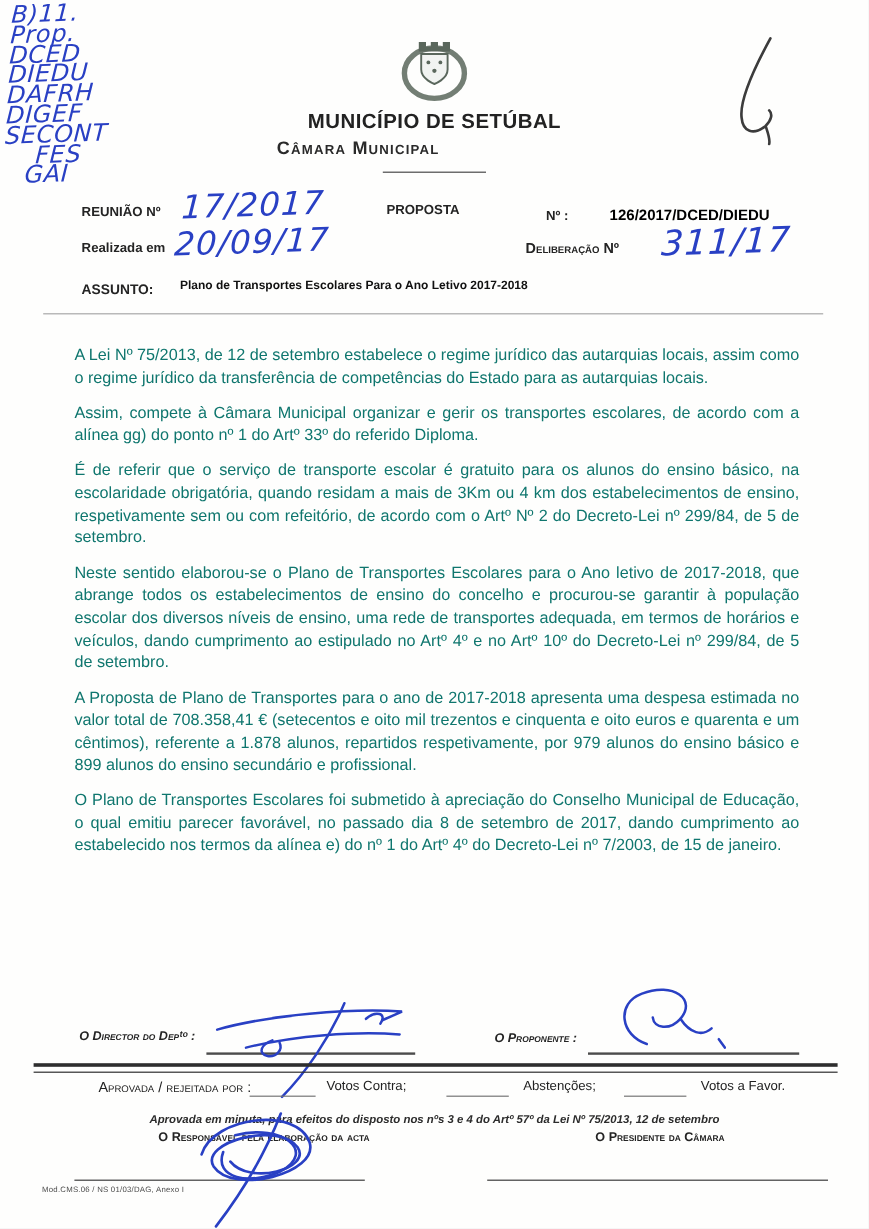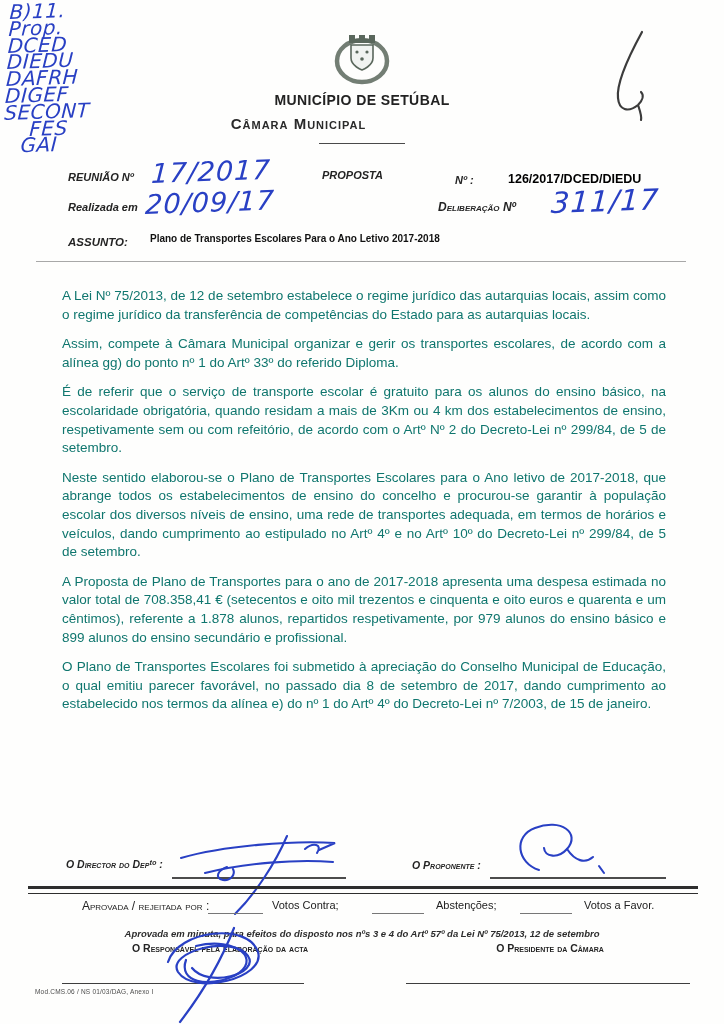--- a/index.html
+++ b/index.html
@@ -13,26 +13,26 @@
     color:#2940c4;font-family:"DejaVu Sans",sans-serif;font-style:italic;
     font-weight:500;transform:skewX(-5deg) rotate(-2deg);transform-origin:left top;
   }
   .annotation-list{position:absolute;left:10px;top:4px;font-size:20px;line-height:16.8px;letter-spacing:.5px;}
   .annotation-list div:nth-child(8){margin-left:26px;}
   .annotation-list div:nth-child(9){margin-left:18px;}
   .hand-big{position:absolute;font-size:27px;letter-spacing:1px;}
   
   .crest{position:absolute;left:327px;top:28px;}
   .muni{position:absolute;left:0;top:92px;width:724px;text-align:center;
-        font-size:14px;font-weight:700;letter-spacing:.4px;color:#222;}
+        font-size:17px;font-weight:700;letter-spacing:.4px;color:#222;}
   .camara{position:absolute;left:0;top:115px;width:597px;text-align:center;
         font-size:15px;font-weight:600;font-variant:small-caps;letter-spacing:1px;color:#2a2a2a;}
   .hdr-rule{position:absolute;left:319px;top:143px;width:86px;border-top:1.5px solid #4a4a4a;}
   
-  .lbl{position:absolute;font-style:italic;font-size:11px;font-weight:600;color:#242424;}
+  .lbl{position:absolute;font-size:11px;font-weight:600;color:#242424;}
   .sc{font-variant:small-caps;font-size:12px;}
   .num-value{position:absolute;font-size:12.5px;font-weight:700;color:#000000;}
   .assunto-value{position:absolute;font-size:10px;font-weight:700;color:#111;}
   .divider{position:absolute;left:36px;top:261px;width:650px;border-top:1px solid #a8a8a8;}
   
   .bodytext{position:absolute;left:62px;top:287px;width:604px;}
   .bodytext p{
     margin:0 0 11px 0;font-size:13.5px;line-height:18.6px;text-align:justify;color:#0f766e;
   }
   .closing{margin-top:4px;font-size:13.5px;}

